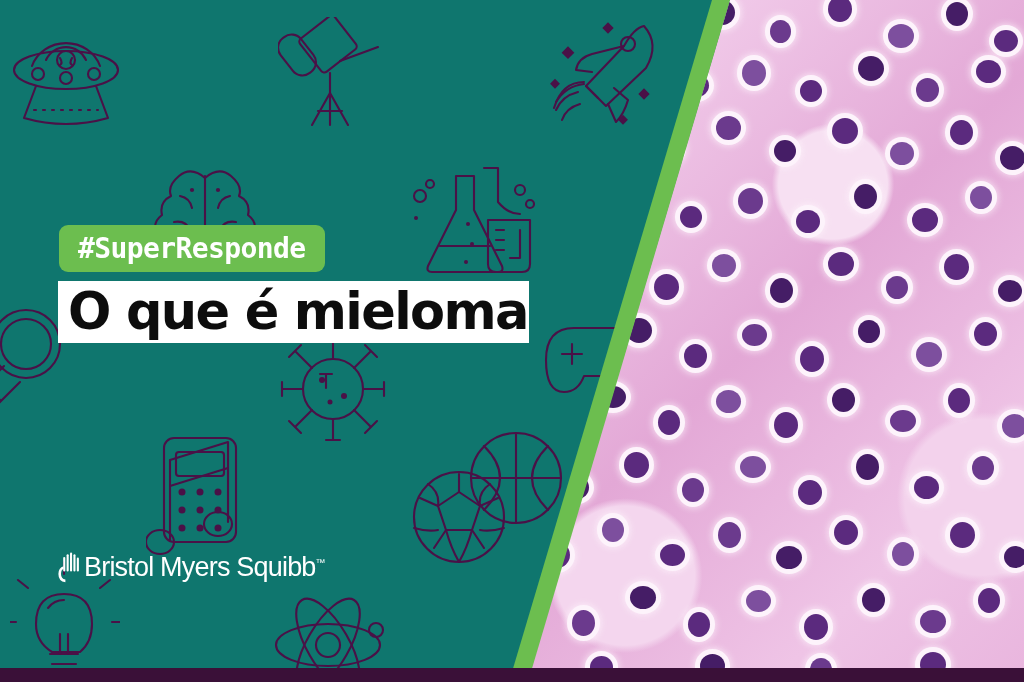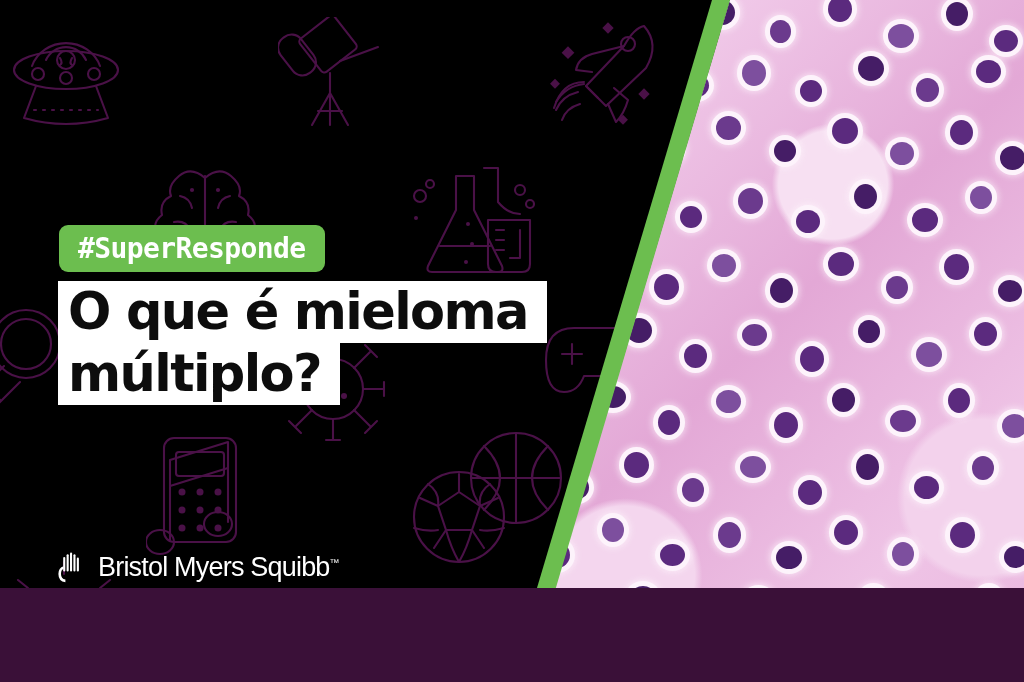--- a/index.html
+++ b/index.html
@@ -2,23 +2,23 @@
 <html><head>
 <meta charset="utf-8">
 <title>SuperResponde — Mieloma Múltiplo</title>
 <style>
   * { margin:0; padding:0; box-sizing:border-box; }
   html,body { background:#3a1038; }
   body { font-family:"Liberation Sans", sans-serif; }
 
   #card {
     position:relative;
-    width:1024px; height:588px;
+    width:1024px; height:668px;
     overflow:hidden;
-    background:#000000;
+    background:#0f766e;
   }
 
   
   #pattern {
     position:absolute; inset:0;
     z-index:1;
     pointer-events:none;
   }
   #pattern svg { position:absolute; display:block; }
   .patico { stroke:#4A1147; fill:none; stroke-width:2.1;
@@ -85,30 +85,30 @@
   #title { position:absolute; left:58px; top:281px; }
   #title .tline {
     display:table;
     background:#ffffff;
     color:#0d0d0d;
     font-family:"DejaVu Sans", sans-serif;
     font-weight:bold;
     font-size:51px;
     line-height:62px;
     letter-spacing:-1.6px;
-    padding:0 19px 0 10px;
+    padding:0 1px 0 10px;
     white-space:nowrap;
   }
 
   
   #logos {
     position:absolute; left:57px; top:552px;
     display:flex; align-items:center; gap:26px;
   }
-  #bms-logo { display:flex; align-items:center; gap:16px; }
+  #bms-logo { display:flex; align-items:center; gap:2px; }
   #bms-logo .mark { width:25px; height:31px; flex:none; }
   #bms-logo .wordmark {
     color:#fff; font-family:"Liberation Sans", sans-serif;
     font-size:27px; font-weight:400; letter-spacing:-.8px;
     white-space:nowrap; position:relative;
   }
   #bms-logo .tm {
     font-size:10px; vertical-align:super; letter-spacing:0;
   }
   #amgen-logo { display:flex; align-items:flex-start; }
@@ -394,21 +394,20 @@
   <div id="green-stripe"></div>
 
   <div id="content">
 
     <div id="hashtag-badge">
       <span class="txt">#SuperResponde</span>
     </div>
 
     <div id="title">
       <div class="tline">O que é mieloma</div>
-      <div class="tline">múltiplo?</div>
     </div>
 
     <div id="logos">
 
       <div id="bms-logo">
         <svg class="mark" viewBox="0 0 25 31">
           <g fill="#ffffff">
             <rect x="6.2" y="5.0" width="2.1" height="14.5" rx="1.05"></rect>
             <rect x="9.6" y="2.2" width="2.1" height="17.3" rx="1.05"></rect>
             <rect x="13.0" y="0.4" width="2.1" height="19.1" rx="1.05"></rect>

